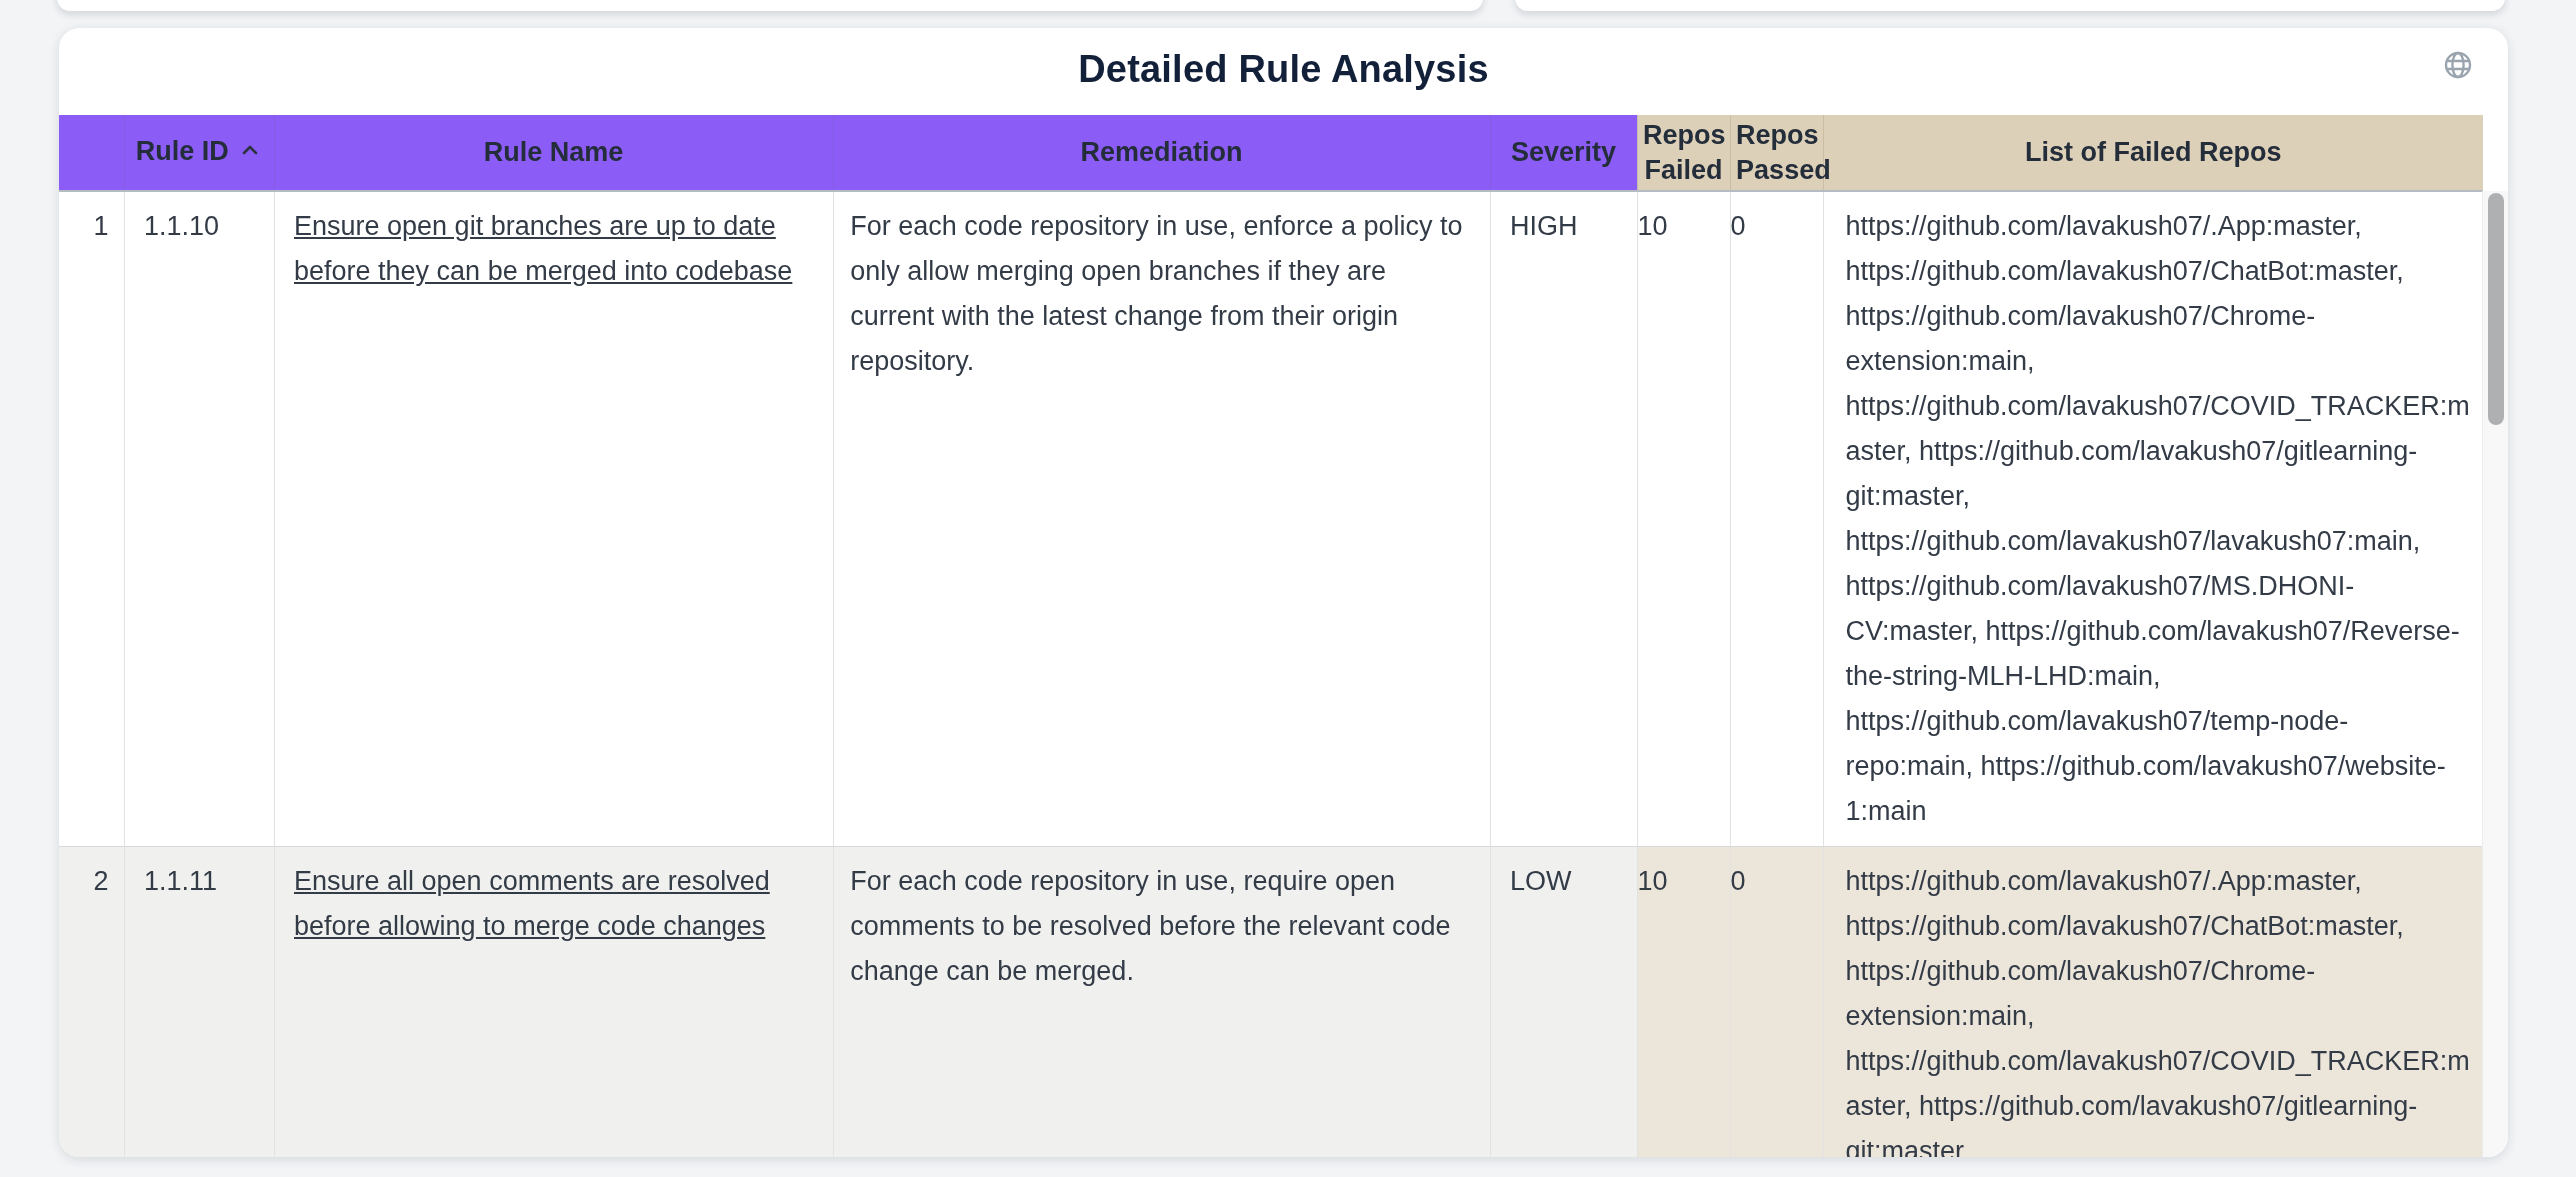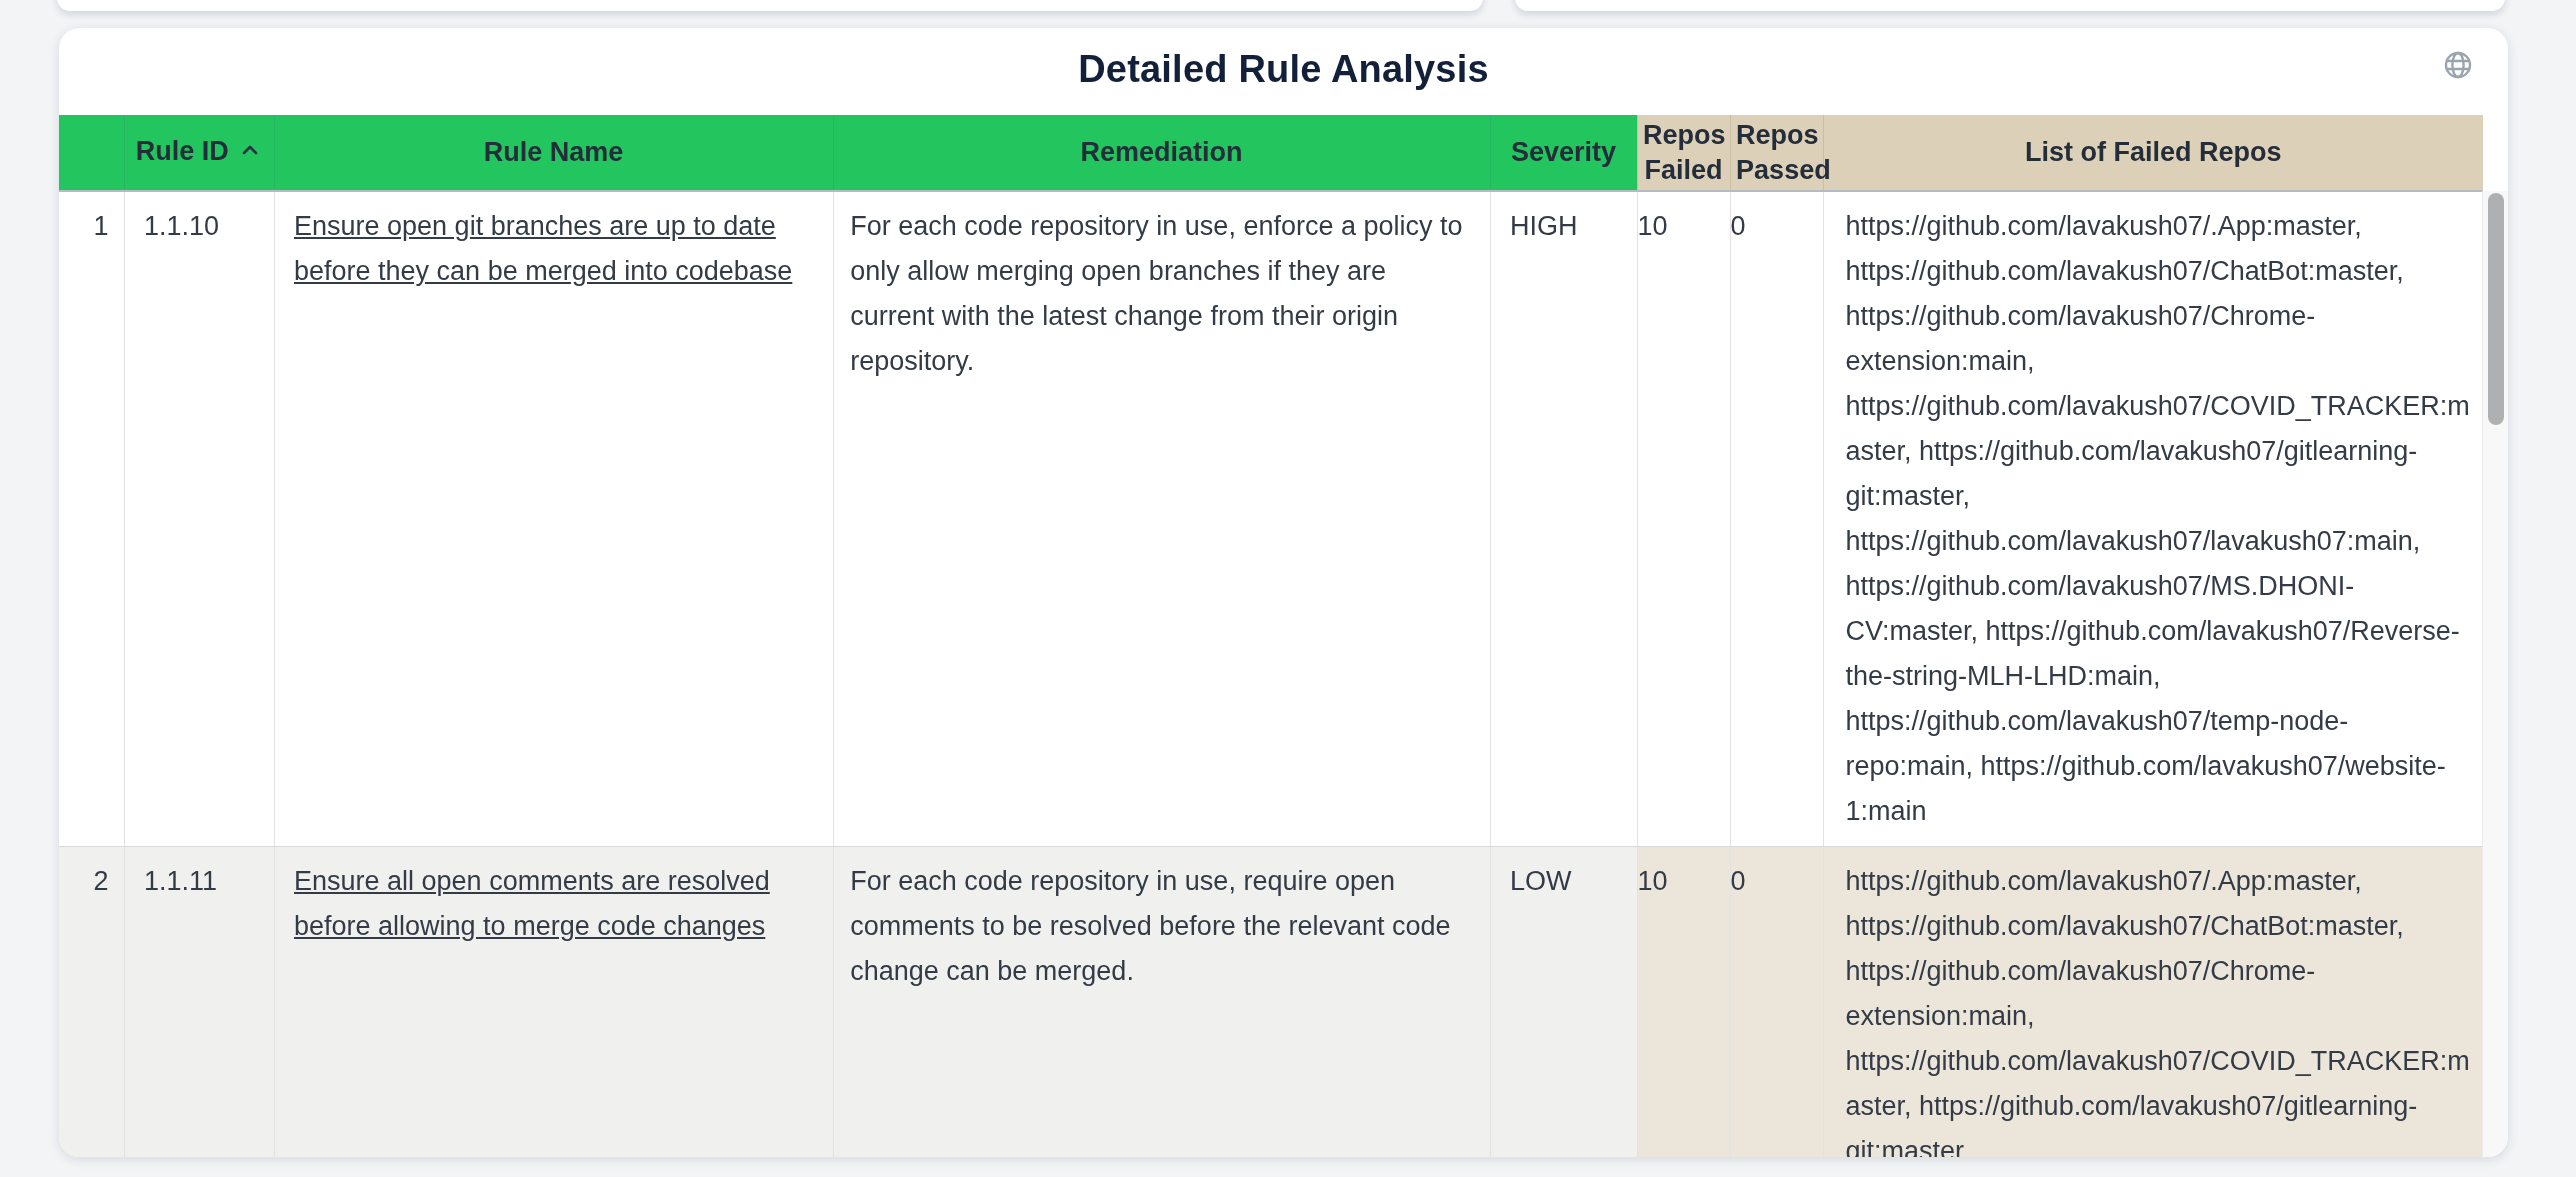--- a/index.html
+++ b/index.html
@@ -35,21 +35,21 @@
     display:flex; align-items:center; justify-content:center; cursor:pointer;
     background:none; border:none;
   }
 
   
   table.rules {
     position:absolute; top:87px; left:0; width:2423px;
     border-collapse:collapse; table-layout:fixed;
   }
   th {
-    height:76px; background:#22c55e; color:#242d3a;
+    height:76px; background:#8b5cf6; color:#242d3a;
     font-size:27px; font-weight:bold; line-height:35px;
     text-align:center; vertical-align:middle;
     border-right:1.9px solid rgba(85,100,120,.18);
     border-bottom:2.8px solid #b5bbc3;
     padding:0 5.6px;
   }
   th.tan { background:#ddd0b9; border-right-color:rgba(120,105,75,.18); }
   th:last-child { border-right:none;margin-top:12px; }
   .sort-caret { display:inline-block; vertical-align:-1.9px; margin-left:9.3px; }
 

